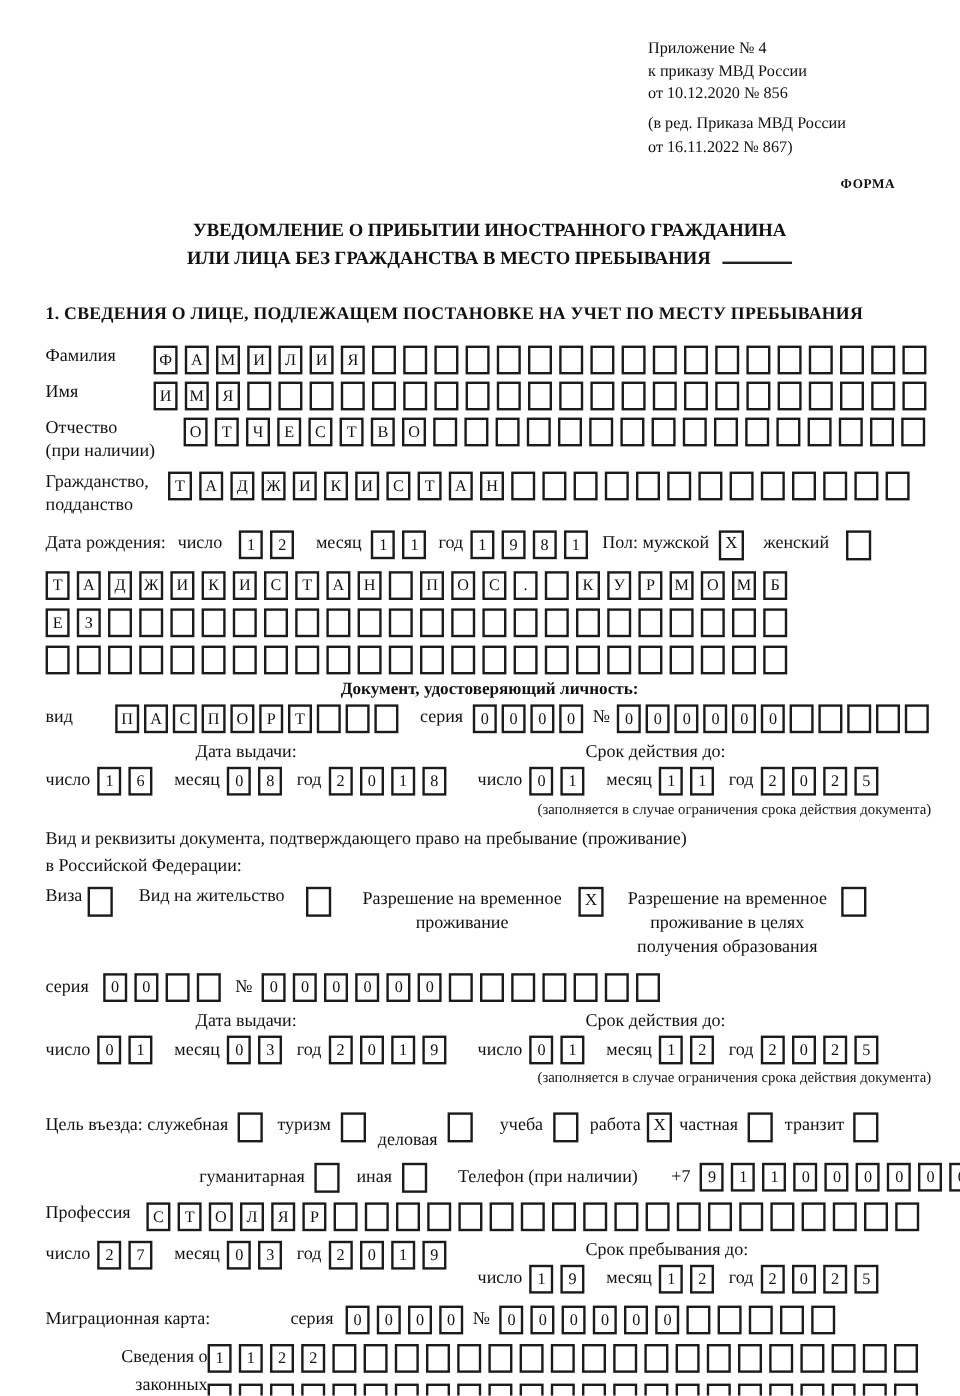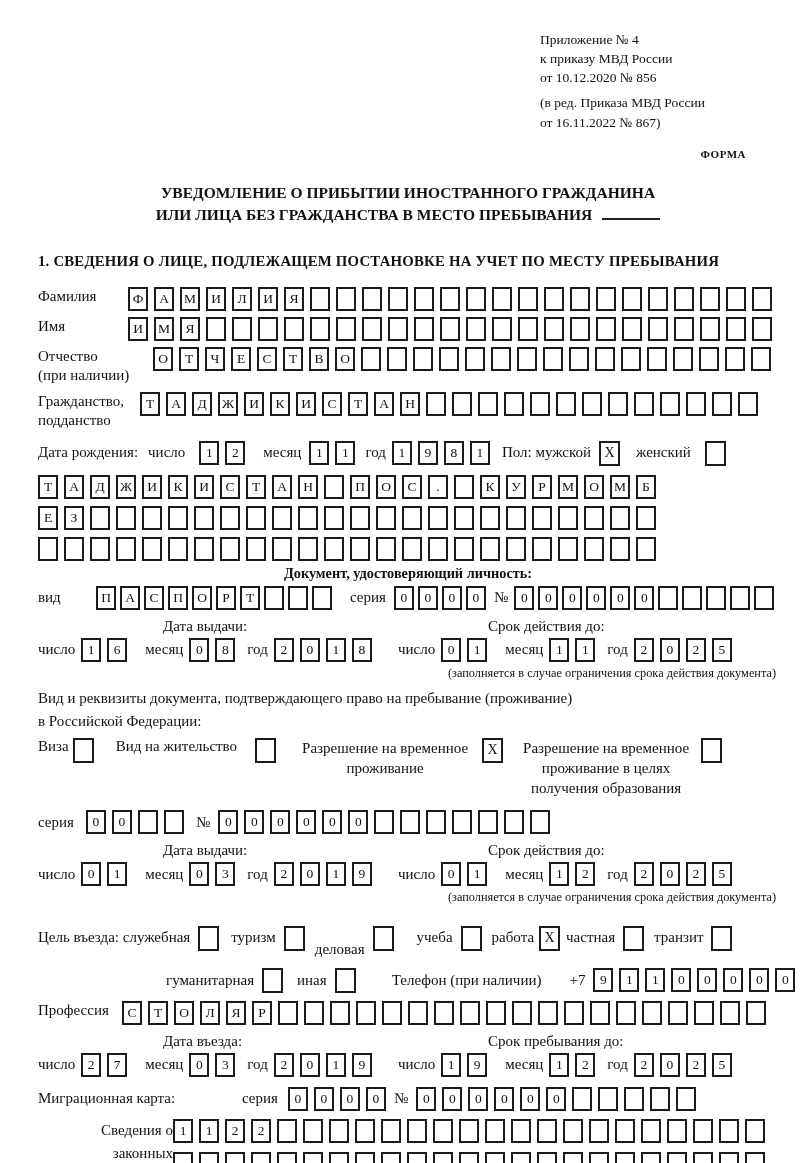--- a/index.html
+++ b/index.html
@@ -511,21 +511,21 @@
     <span class="chk"></span>
     <span class="lbl" style="margin-left:10px;">транзит</span>
     <span class="chk"></span>
   </div>
 
   <div class="row inline" style="margin-top:8px;align-items:center;">
     <span class="lbl" style="margin-left:128px;">гуманитарная</span>
     <span class="chk"></span>
     <span class="lbl" style="margin-left:14px;">иная</span>
     <span class="chk"></span>
-    <span class="lbl" style="margin-left:36px;">Телефон (при наличии)</span>
+    <span class="lbl" style="margin-left:26px;">Телефон (при наличии)</span>
     <span class="lbl" style="margin:0 8px 0 28px;">+7</span>
     <span class="boxes">
         <span class="cbox">9</span>
         <span class="cbox">1</span>
         <span class="cbox">1</span>
         <span class="cbox">0</span>
         <span class="cbox">0</span>
         <span class="cbox">0</span>
         <span class="cbox">0</span>
         <span class="cbox">0</span>
@@ -559,21 +559,20 @@
         <span class="cbox"></span>
         <span class="cbox"></span>
         <span class="cbox"></span>
         <span class="cbox"></span>
         <span class="cbox"></span>
       </span>
   </div>
 
   <div class="dates">
     <div class="dcol-l">
-      <div class="dhead l">Дата въезда:</div>
       <div class="dgroup">
         <span class="dl">число</span>
         <span class="boxes">
             <span class="cbox">2</span>
             <span class="cbox">7</span>
           </span>
         <span class="dm">месяц</span>
         <span class="boxes">
             <span class="cbox">0</span>
             <span class="cbox">3</span>

